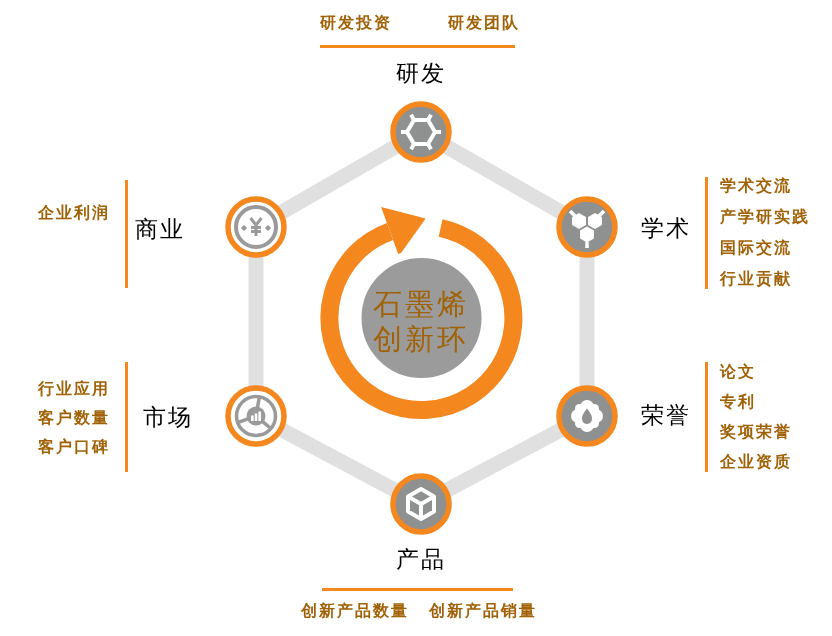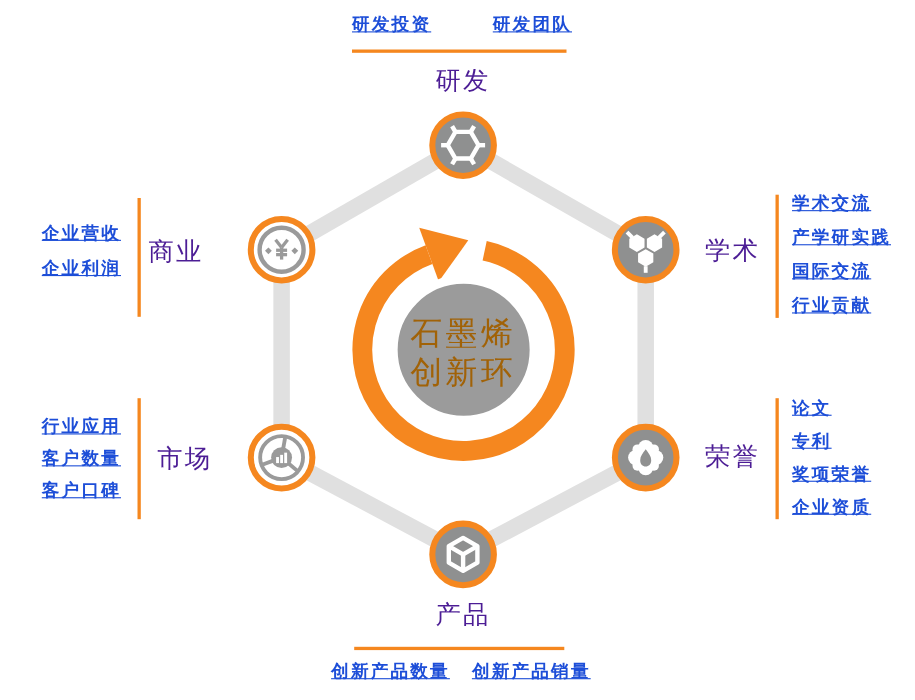--- a/index.html
+++ b/index.html
@@ -1,21 +1,21 @@
 <!DOCTYPE html>
 <html><head>
 <meta charset="utf-8">
 <style>
   html,body{margin:0;padding:0;background:#ffffff;}
   .stage{position:relative;width:832px;height:636px;background:#ffffff;
          font-family:"Liberation Sans",sans-serif;overflow:hidden;}
   svg.layer{position:absolute;left:0;top:0;}
   .node-label{position:absolute;transform:translate(-50%,-50%);font-size:23px;
-              color:#4c1d95;letter-spacing:2px;white-space:nowrap;font-weight:400;}
-  .metric{color:#1d4ed8;font-size:16px;font-weight:600;letter-spacing:2px;white-space:nowrap;text-decoration:underline;}
+              color:#000000;letter-spacing:2px;white-space:nowrap;font-weight:400;}
+  .metric{color:#a16207;font-size:16px;font-weight:600;letter-spacing:2px;white-space:nowrap;}
   .metric-abs{position:absolute;transform:translate(-50%,-50%);}
   .vlist{position:absolute;display:flex;flex-direction:column;}
   .vlist.right-align{align-items:flex-end;text-align:right;}
   .lh31 .metric{line-height:31px;}
   .lh30 .metric{line-height:30px;}
   .lh32 .metric{line-height:32px;}
   .lh29 .metric{line-height:29px;}
   .divider{position:absolute;background:#F5871F;}
   .center-title{position:absolute;left:421px;top:322px;transform:translate(-50%,-50%);
                 color:#a16207;font-size:29px;line-height:35px;letter-spacing:3px;
@@ -160,21 +160,20 @@
   </div>
 
   <div class="vlist lh30" style="left:720px;top:357px;">
     <span class="metric">论文</span>
     <span class="metric">专利</span>
     <span class="metric">奖项荣誉</span>
     <span class="metric">企业资质</span>
   </div>
 
   <div class="vlist lh32 right-align" style="right:722px;top:197px;">
-    <span class="metric">企业营收</span>
     <span class="metric">企业利润</span>
   </div>
 
   <div class="vlist lh29 right-align" style="right:722px;top:374px;margin-left:16px;">
     <span class="metric">行业应用</span>
     <span class="metric">客户数量</span>
     <span class="metric">客户口碑</span>
   </div>
 
 </div>

